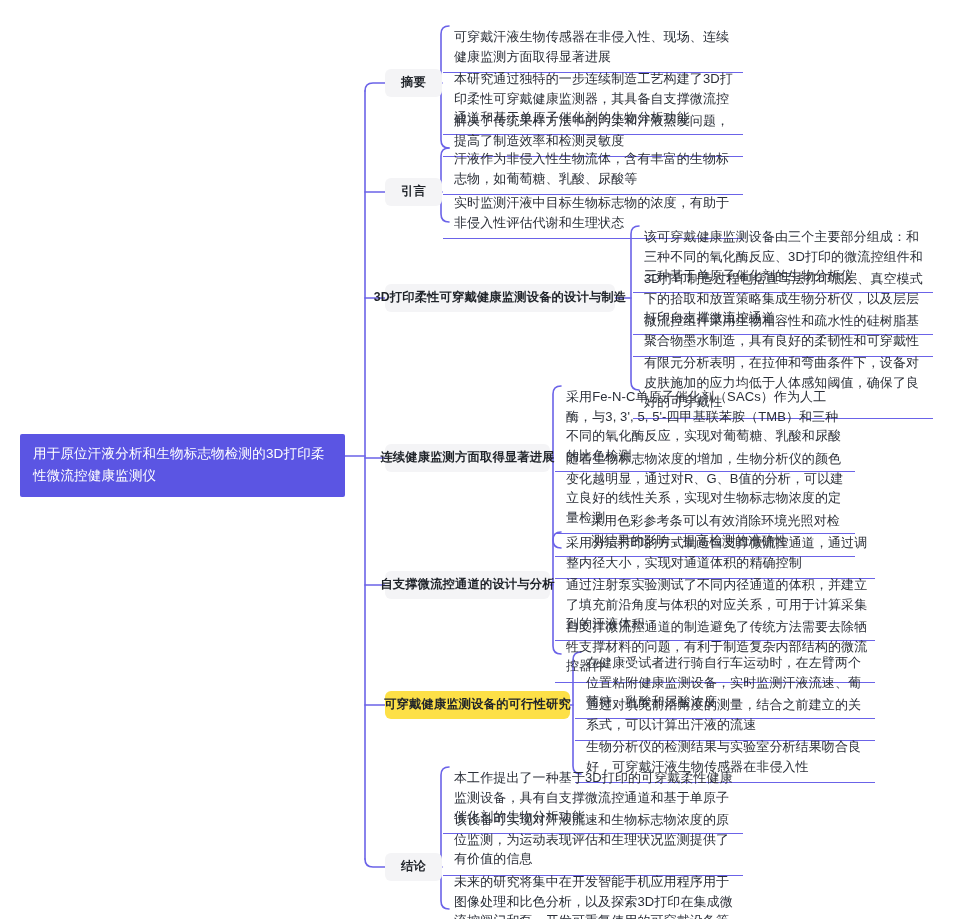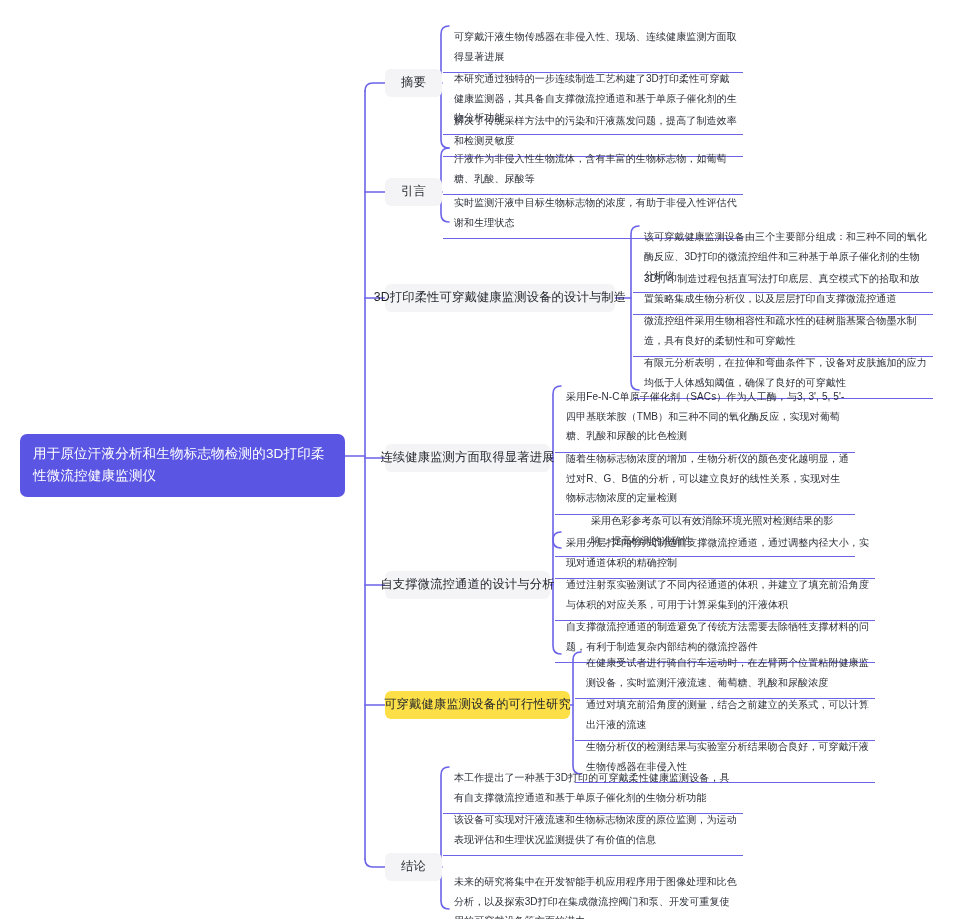--- a/index.html
+++ b/index.html
@@ -36,48 +36,48 @@
     stroke-linecap: round;
     stroke-linejoin: round;
   }
 
   
   .root-node {
     position: absolute;
     box-sizing: border-box;
     background: #5B55E3;
     color: #ffffff;
-    border-radius: 7px;
+    border-radius: 2px;
     font-size: 13.5px;
     line-height: 22px;
     font-weight: 400;
     padding: 9px 13px 10px 13px;
     letter-spacing: 0.2px;
   }
 
   
   .sec-label {
     position: absolute;
     box-sizing: border-box;
     background: #f4f4f6;
     border-radius: 6px;
     font-size: 12.3px;
-    font-weight: normal;
+    font-weight: bold;
     color: #1f2329;
     padding: 6px 11px 7px 11px;
     white-space: nowrap;
     letter-spacing: 0.15px;
     line-height: 15px;
   }
 
   
   .leaf {
     position: absolute;
     box-sizing: border-box;
-    font-size: 10px;
+    font-size: 13px;
     line-height: 19.6px;
     color: #2b2f38;
     padding: 5px 6px 6px 11px;
     border-bottom: 1.3px solid #6b63e8;
     letter-spacing: 0.1px;
     text-align: left;
   }
 </style>
 </head>
 <body>

